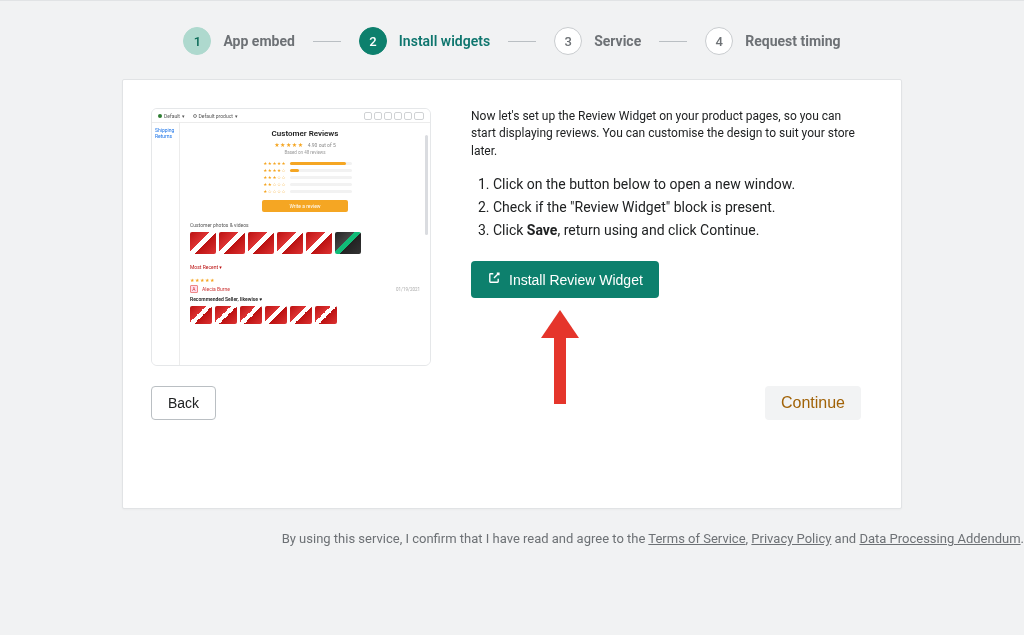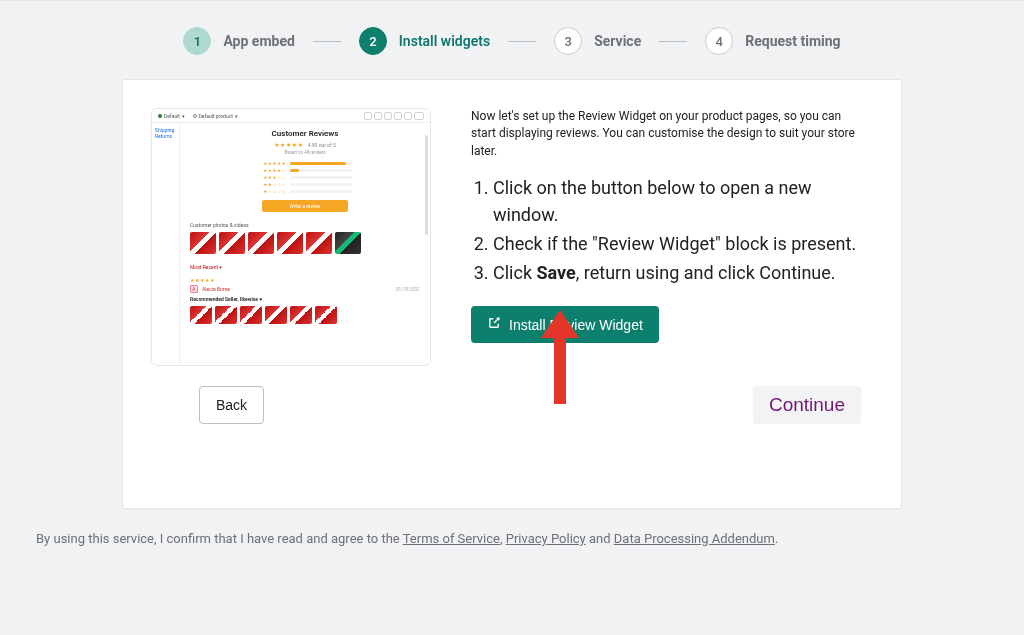--- a/index.html
+++ b/index.html
@@ -87,48 +87,47 @@
   .rev-name{ font-size:5px; color:#c33;}
   .rev-date{ font-size:4.5px; color:#aaa; margin-left:auto;}
   .rev-text{ font-size:5px; color:#222; margin-top:3px; font-weight:600;}
   .thumbs.small .thumb{ width:22px; height:18px;}
 
   
   .instr { flex:1; }
   .instr h2 { font-size: 20px; font-weight: 600; margin-bottom: 12px; color:#202223;}
   .instr p  { font-size: 12px; color:#202223; line-height: 1.45; margin-bottom: 14px; }
   .instr ol { padding-left: 22px; margin-bottom: 20px; }
-  .instr li { font-size: 18px; line-height: 1.5; margin-bottom: 2px; }
+  .instr li { font-size: 14px; line-height: 1.5; margin-bottom: 2px; }
   .install-btn {
     background:#0d806d; color:#fff; border:none; border-radius:4px;
     padding:10px 16px; font-size:14px; font-weight:500;
     display:inline-flex; align-items:center; gap:8px; cursor:pointer;
   }
   .install-btn svg{ width:14px; height:14px; }
 
   .arrow-overlay{
     position:absolute; pointer-events:none;
   }
   .arrow-overlay svg{ display:block; }
 
   
-  .card-footer{ display:flex; justify-content:space-between; margin-top:20px;margin-left:48px;}
+  .card-footer{ display:flex; justify-content:space-between; margin-top:20px;}
   .btn-back{
     background:#fff; border:1px solid #babfc3; color:#202223;
     border-radius:4px; padding:8px 16px; font-size:14px; cursor:pointer;
   }
   .btn-continue{
-    background:#f2f3f4; border:none; color:#701a75;
-    border-radius:4px; padding:8px 16px; font-size:19px; cursor:pointer;
+    background:#f2f3f4; border:none; color:#a16207;
+    border-radius:4px; padding:8px 16px; font-size:16px; cursor:pointer;
   }
 
   .legal{
-    text-align:left; font-size:13px; color:#6d7175;
+    text-align:right; font-size:13px; color:#6d7175;
     margin-top:22px;
-    padding-left:36px;
   }
   .legal a{ color:#6d7175; text-decoration:underline; cursor:pointer;}
 
   .page-wrap{ position:relative; }
 </style>
 </head>
 <body>
 
 <div class="top-divider"></div>
 

